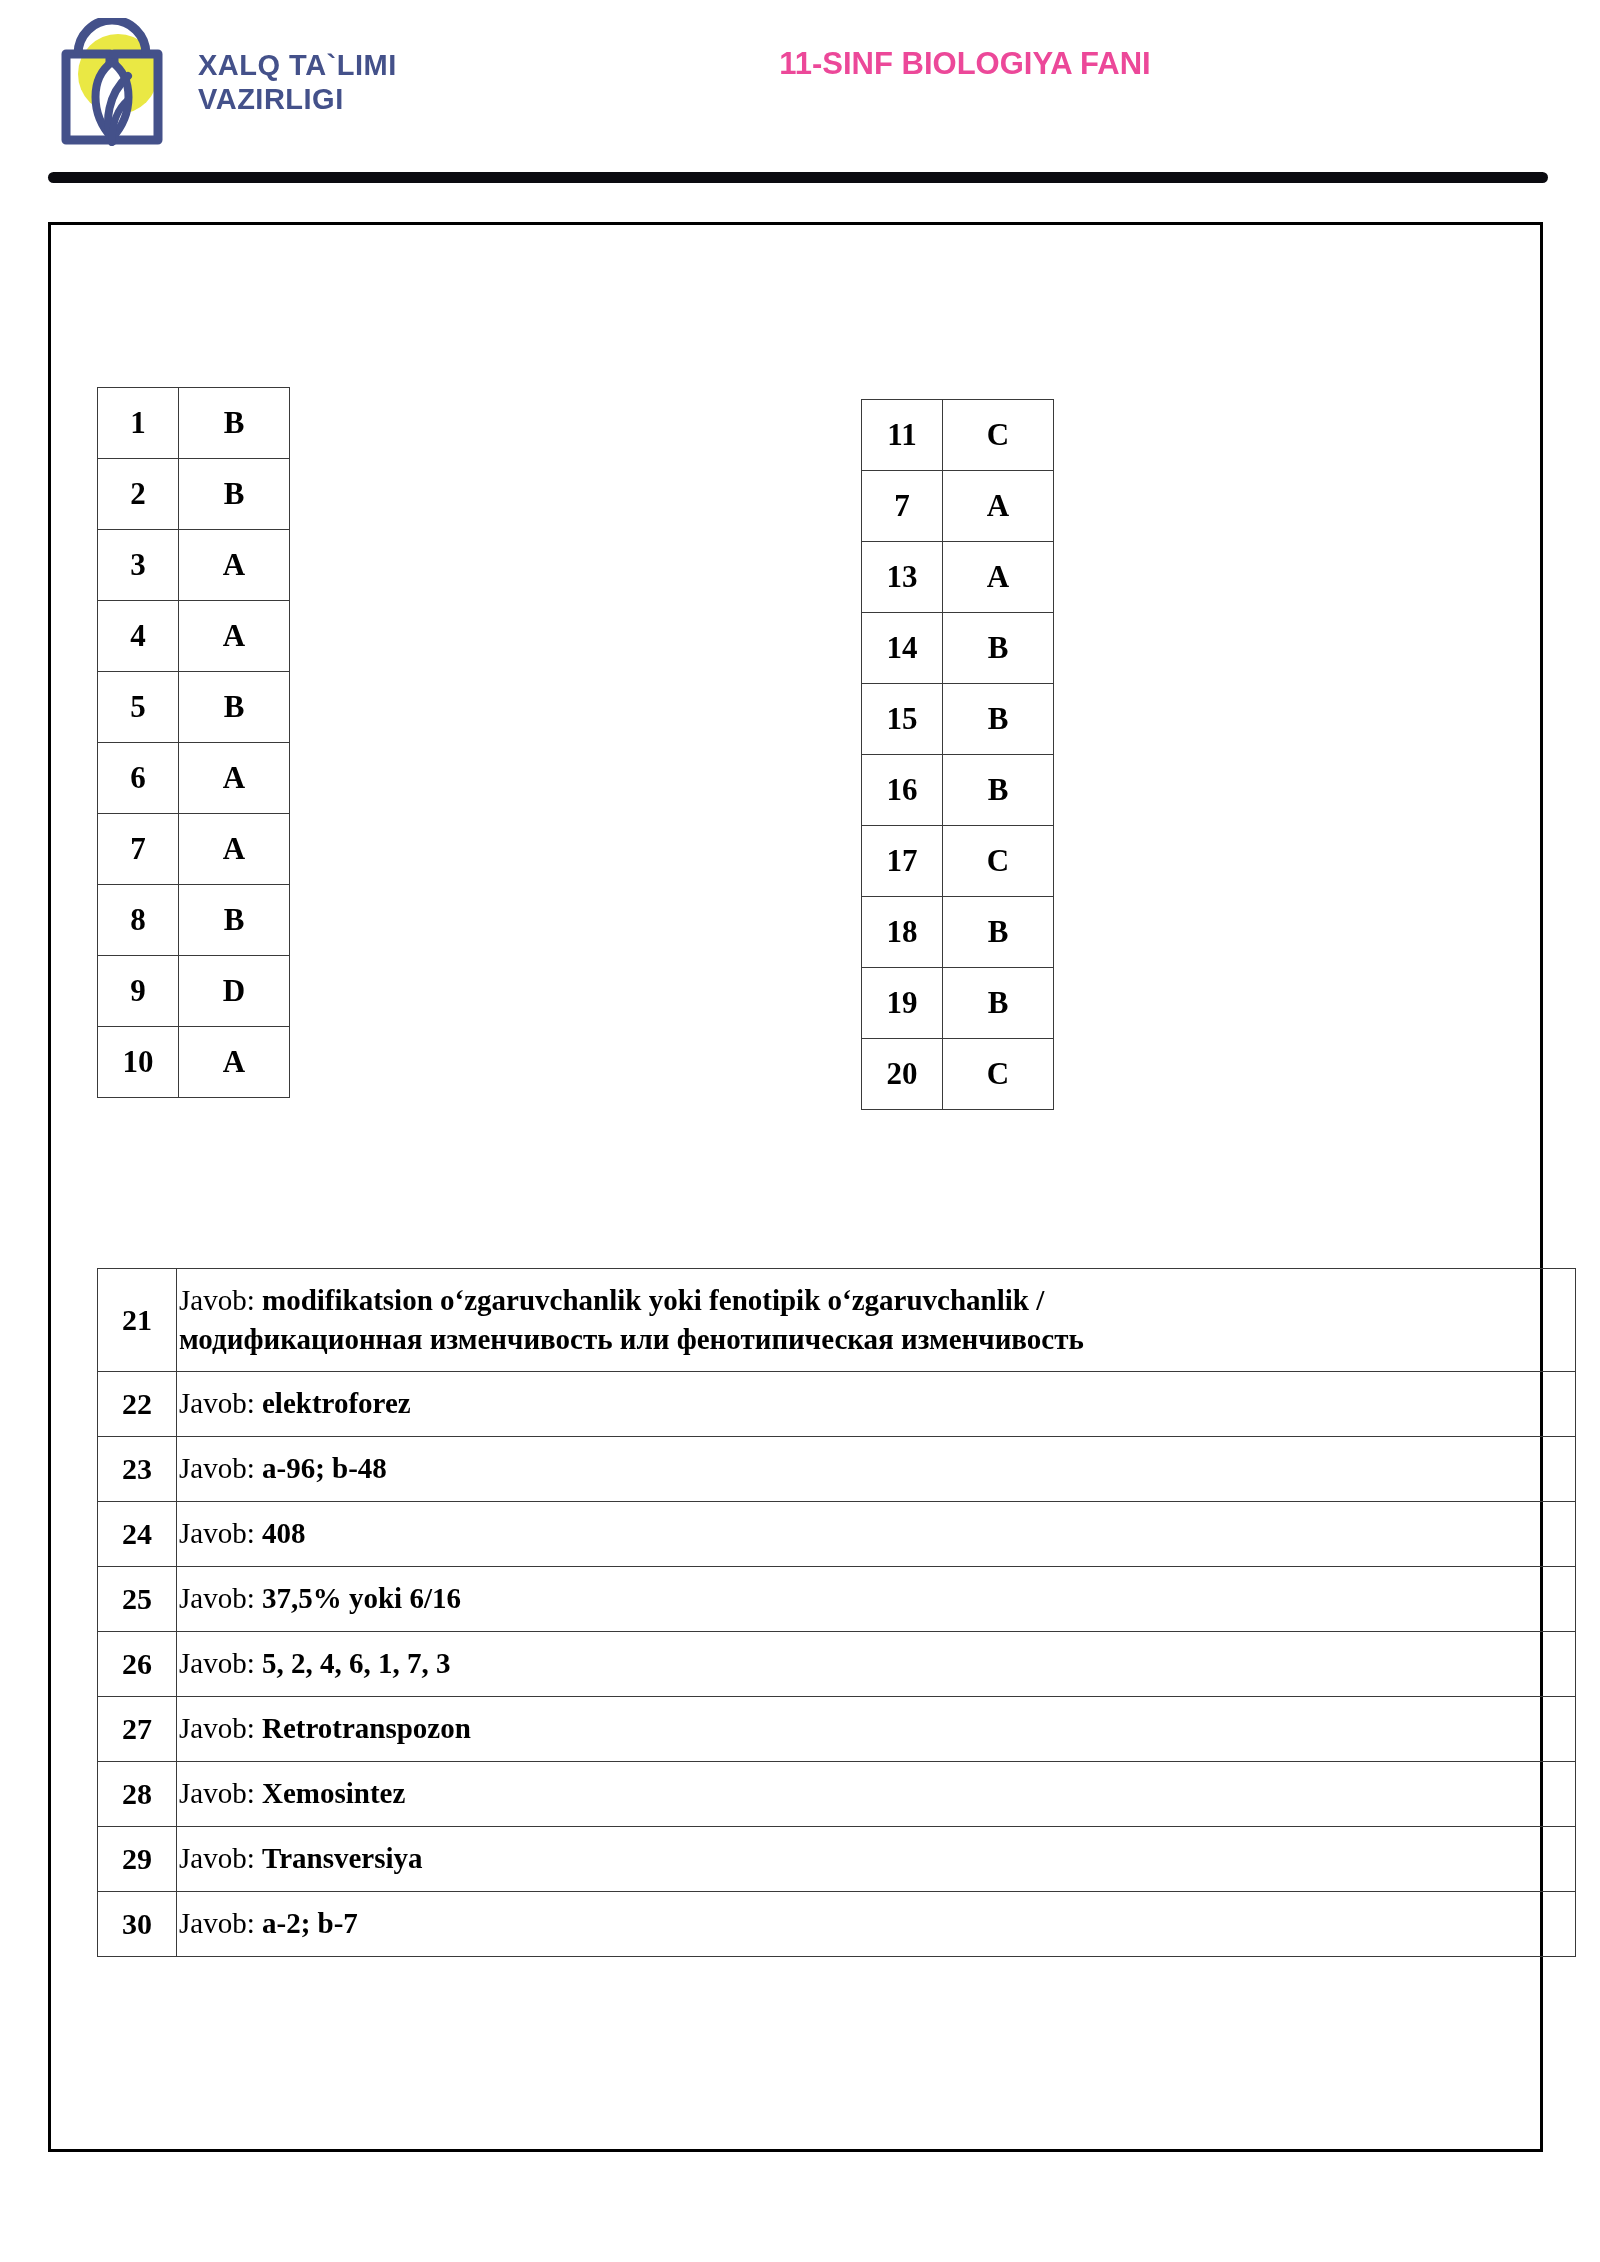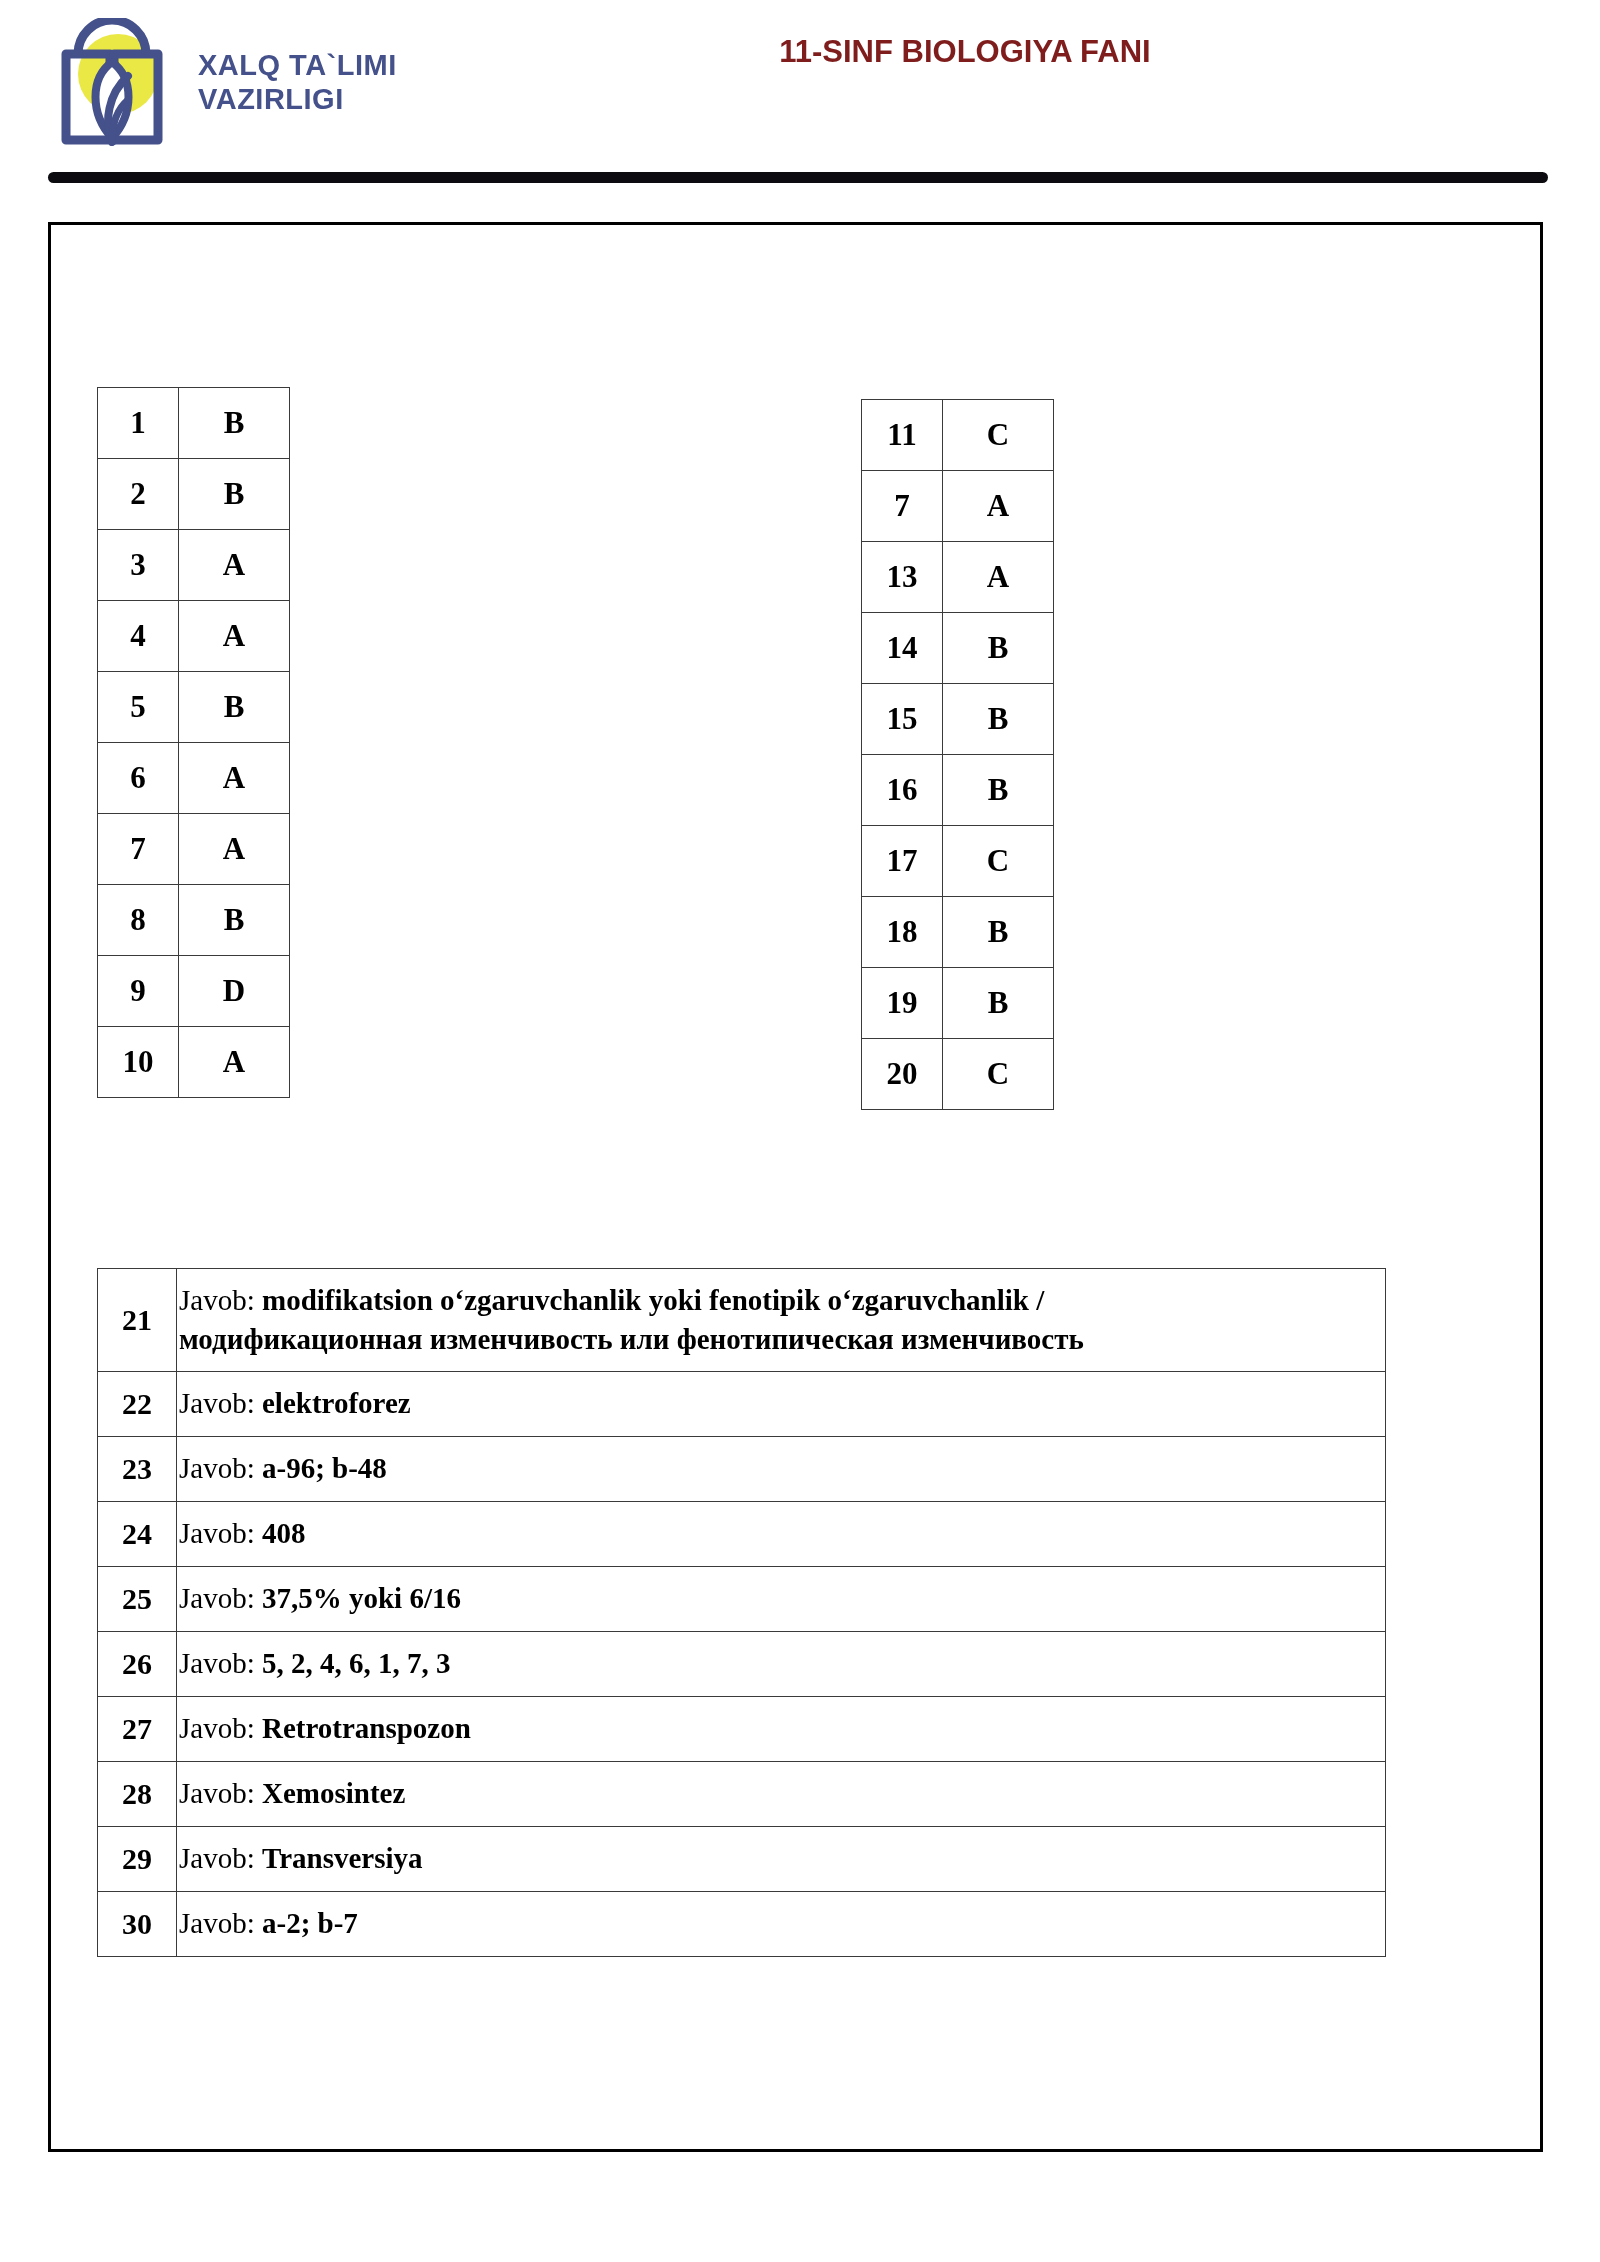--- a/index.html
+++ b/index.html
@@ -43,28 +43,28 @@
     font-size: 29px;
     line-height: 1.18;
     color: #44518a;
     letter-spacing: 0.5px;
   }
   .logo-text div { white-space: nowrap; }
 
   .header-title {
     position: absolute;
     left: 600px;
-    top: 32px;
+    top: 44px;
     width: 1000px;
     text-align: center;
     font-family: "Liberation Sans", sans-serif;
     font-weight: bold;
     font-size: 31px;
     line-height: 1.32;
-    color: #7f1d1d;
+    color: #ec4899;
   }
   .header-title div { white-space: nowrap; }
   
   .header-title { left: 420px; width: 1090px; }
 
   .header-rule {
     position: absolute;
     left: 48px;
     top: 172px;
     width: 1500px;
@@ -106,21 +106,21 @@
     padding: 0;
   }
   .mcq td.num { width: 80px; }
   .mcq td.ans { width: 110px; }
 
   
   .answers {
     position: absolute;
     left: 46px;
     top: 1043px;
-    width: 1289px;
+    width: 1479px;
     border-collapse: collapse;
     table-layout: fixed;
   }
   .answers td {
     border: 1.6px solid #3a3a3a;
     padding: 0;
     vertical-align: middle;
     color: #000000;
   }
   .answers td.num {

